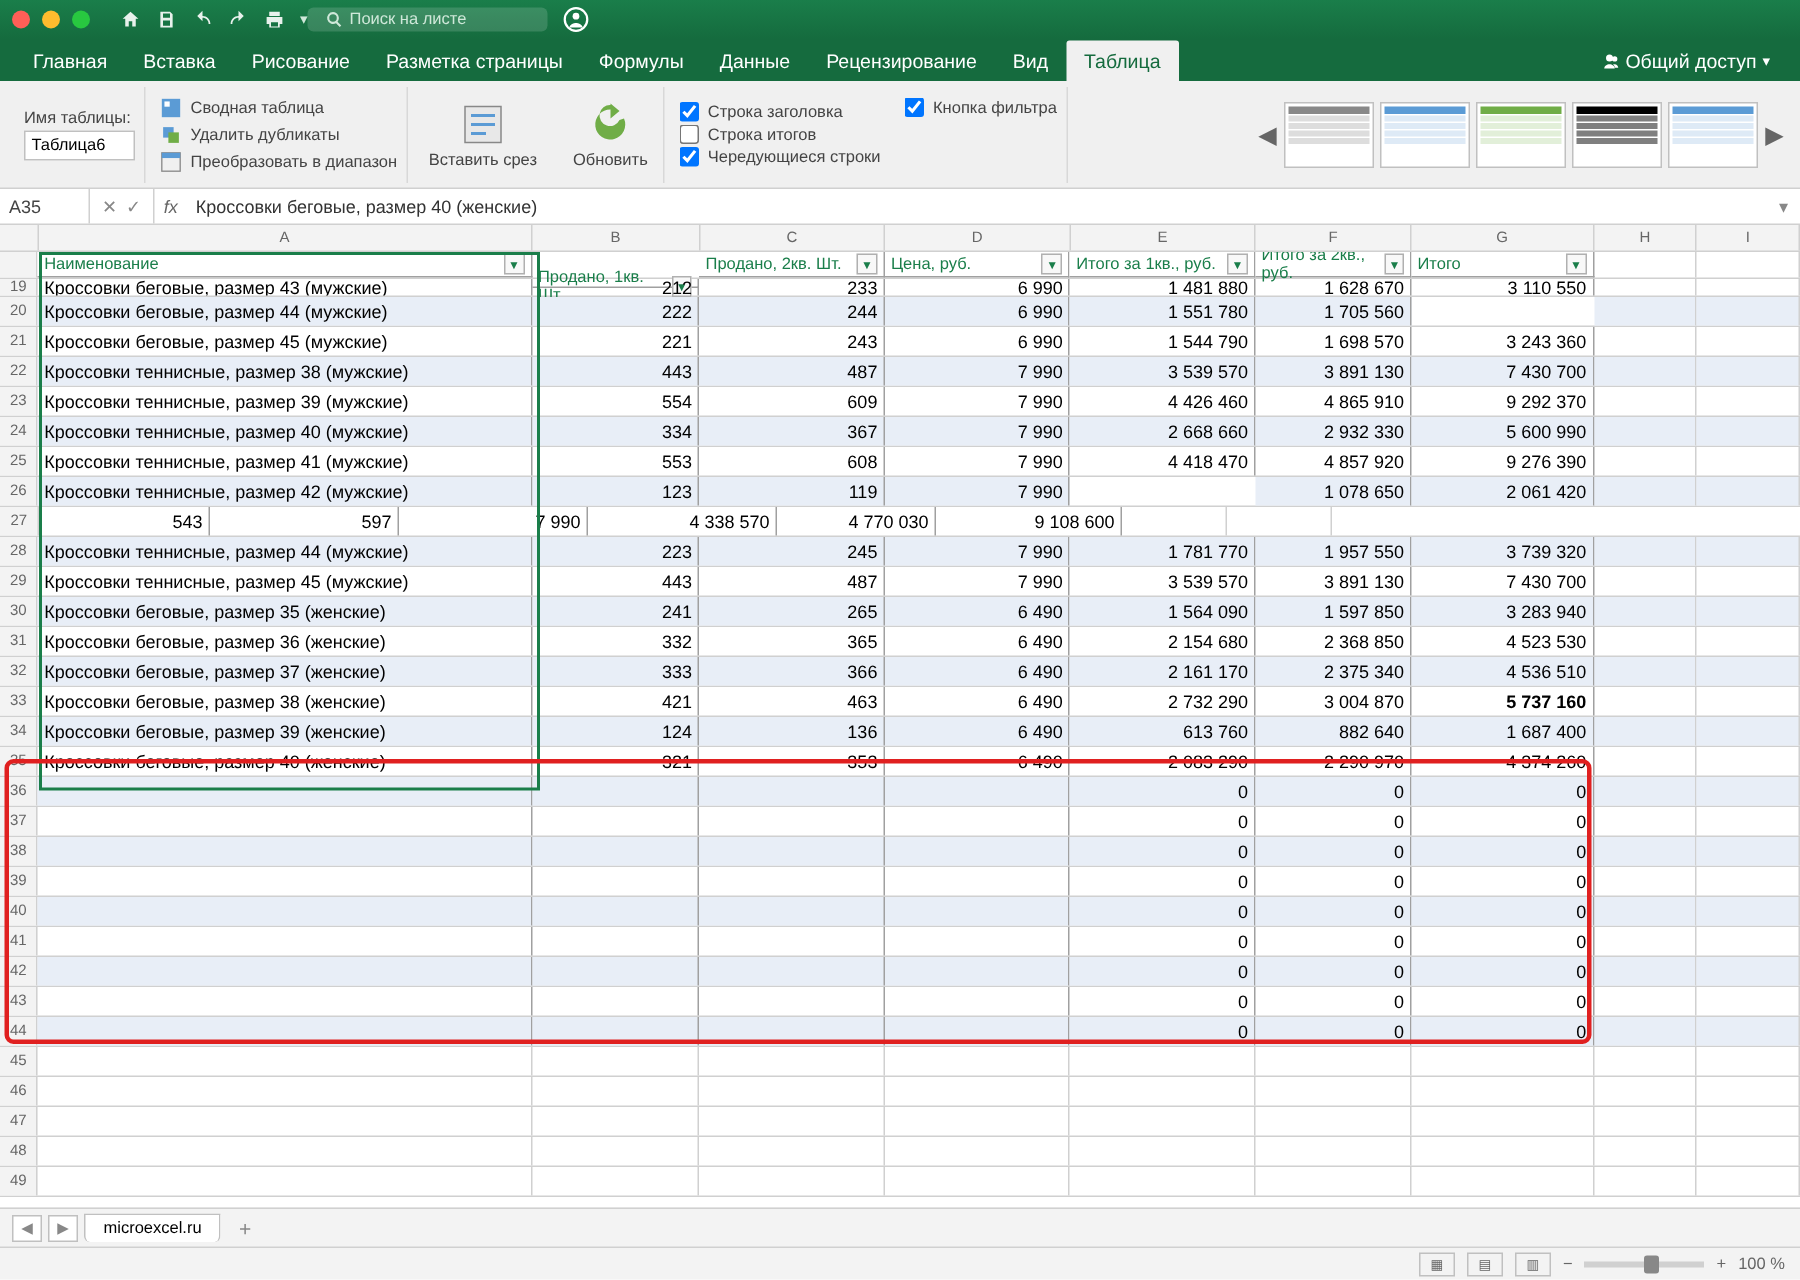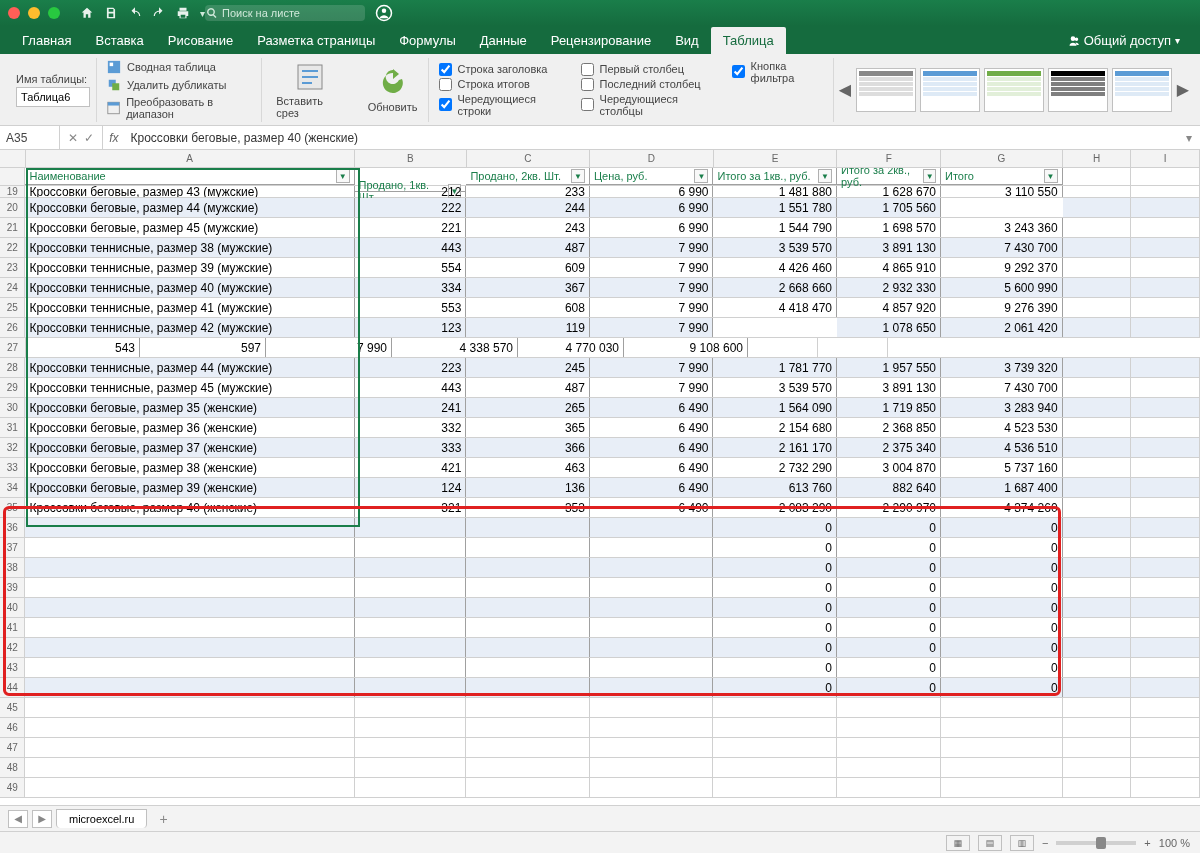--- a/index.html
+++ b/index.html
@@ -9,21 +9,21 @@
 .titlebar { height: 26px; background: linear-gradient(#1a7e4a, #156b3e); display: flex; align-items: center; padding: 0 8px; color: #fff; }
 .traffic-lights { display: flex; gap: 8px; margin-right: 10px; }
 .tl { width: 12px; height: 12px; border-radius: 50%; }
 .tl-red { background: #ff5f57; }
 .tl-yellow { background: #febc2e; }
 .tl-green { background: #28c840; }
 .qat { display: flex; gap: 10px; align-items: center; margin-left: 10px; }
 .qat-icon { width: 14px; height: 14px; fill: #fff; cursor: pointer; opacity: 0.9; }
 .doc-title { flex: 1; text-align: center; font-size: 13px; display: flex; align-items: center; justify-content: center; gap: 6px; }
 .doc-icon { width: 14px; height: 14px; fill: #fff; }
-.search-box { display: flex; align-items: center; background: rgba(255,255,255,0.15); border-radius: 4px; padding: 2px 1px; font-size: 11px; color: #cfe8d9; width: 160px; }
+.search-box { display: flex; align-items: center; background: rgba(255,255,255,0.15); border-radius: 4px; padding: 2px 12px; font-size: 11px; color: #cfe8d9; width: 160px; }
 .search-box svg { width: 12px; height: 12px; fill: #cfe8d9; margin-right: 4px; }
 .user-icon { width: 18px; height: 18px; fill: #fff; margin-left: 10px; }
 
 
 .ribbon-tabs { height: 28px; background: #156b3e; display: flex; align-items: flex-end; padding: 0 10px; color: #fff; font-size: 13px; }
 .ribbon-tab { padding: 6px 12px; cursor: pointer; }
 .ribbon-tab.active { background: #f0f0f0; color: #156b3e; border-radius: 2px 2px 0 0; }
 .ribbon-share { margin-left: auto; display: flex; align-items: center; gap: 4px; padding: 6px 10px; }
 .ribbon-share svg { width: 14px; height: 14px; fill: #fff; }
 
@@ -186,34 +186,20 @@
         <input type="checkbox" checked="" style="">
         <span>Строка заголовка</span>
       </label>
     <label class="rib-check">
         <input type="checkbox" style="">
         <span>Строка итогов</span>
       </label>
     <label class="rib-check">
         <input type="checkbox" checked="" style="">
         <span>Чередующиеся строки</span>
-      </label>
-  </div>
-  <div class="rib-group nosep">
-    <label class="rib-check">
-        <input type="checkbox" style="">
-        <span>Первый столбец</span>
-      </label>
-    <label class="rib-check">
-        <input type="checkbox" style="">
-        <span>Последний столбец</span>
-      </label>
-    <label class="rib-check">
-        <input type="checkbox" style="">
-        <span>Чередующиеся столбцы</span>
       </label>
   </div>
   <div class="rib-group">
     <label class="rib-check">
         <input type="checkbox" checked="" style="">
         <span>Кнопка фильтра</span>
       </label>
     <div style="height:16px"></div>
       <div style="height:16px"></div>
   </div>
@@ -439,21 +425,21 @@
         <div class="cell" style="width: 70px;"></div>
         <div class="cell" style="width: 70px;"></div>
       </div>
       <div class="row stripe">
         <div class="row-head">30</div>
         <div class="cell" style="width: 336px; border-right: 1px solid rgb(160, 160, 160);">Кроссовки беговые, размер 35 (женские)</div>
         <div class="cell num" style="width: 114px; border-right: 1px solid rgb(160, 160, 160);">241</div>
         <div class="cell num" style="width: 126px; border-right: 1px solid rgb(160, 160, 160);">265</div>
         <div class="cell num" style="width: 126px; border-right: 1px solid rgb(160, 160, 160);">6 490</div>
         <div class="cell num" style="width: 126px; border-right: 1px solid rgb(160, 160, 160); text-align: right;">1 564 090</div>
-        <div class="cell num" style="width: 106px; border-right: 1px solid rgb(160, 160, 160);">1 719 850</div>
+        <div class="cell num" style="width: 106px; border-right: 1px solid rgb(160, 160, 160);">1 597 850</div>
         <div class="cell num" style="width: 124px; border-right: 1px solid rgb(160, 160, 160);">3 283 940</div>
         <div class="cell" style="width: 70px;"></div>
         <div class="cell" style="width: 70px;"></div>
       </div>
       <div class="row">
         <div class="row-head">31</div>
         <div class="cell" style="width: 336px; border-right: 1px solid rgb(160, 160, 160);">Кроссовки беговые, размер 36 (женские)</div>
         <div class="cell num" style="width: 114px; border-right: 1px solid rgb(160, 160, 160);">332</div>
         <div class="cell num" style="width: 126px; border-right: 1px solid rgb(160, 160, 160);">365</div>
         <div class="cell num" style="width: 126px; border-right: 1px solid rgb(160, 160, 160);">6 490</div>
@@ -476,21 +462,21 @@
         <div class="cell" style="width: 70px;"></div>
       </div>
       <div class="row">
         <div class="row-head">33</div>
         <div class="cell" style="width: 336px; border-right: 1px solid rgb(160, 160, 160);">Кроссовки беговые, размер 38 (женские)</div>
         <div class="cell num" style="width: 114px; border-right: 1px solid rgb(160, 160, 160);">421</div>
         <div class="cell num" style="width: 126px; border-right: 1px solid rgb(160, 160, 160);">463</div>
         <div class="cell num" style="width: 126px; border-right: 1px solid rgb(160, 160, 160);">6 490</div>
         <div class="cell num" style="width: 126px; border-right: 1px solid rgb(160, 160, 160);">2 732 290</div>
         <div class="cell num" style="width: 106px; border-right: 1px solid rgb(160, 160, 160);">3 004 870</div>
-        <div class="cell num" style="width: 124px; border-right: 1px solid rgb(160, 160, 160);">5 737 160</div>
+        <div class="cell num" style="width: 124px; border-right: 1px solid rgb(160, 160, 160); font-weight: bold;">5 737 160</div>
         <div class="cell" style="width: 70px;"></div>
         <div class="cell" style="width: 70px;"></div>
       </div>
       <div class="row stripe">
         <div class="row-head">34</div>
         <div class="cell" style="width: 336px; border-right: 1px solid rgb(160, 160, 160);">Кроссовки беговые, размер 39 (женские)</div>
         <div class="cell num" style="width: 114px; border-right: 1px solid rgb(160, 160, 160);">124</div>
         <div class="cell num" style="width: 126px; border-right: 1px solid rgb(160, 160, 160);">136</div>
         <div class="cell num" style="width: 126px; border-right: 1px solid rgb(160, 160, 160);">6 490</div>
         <div class="cell num" style="width: 126px; border-right: 1px solid rgb(160, 160, 160);">613 760</div>

